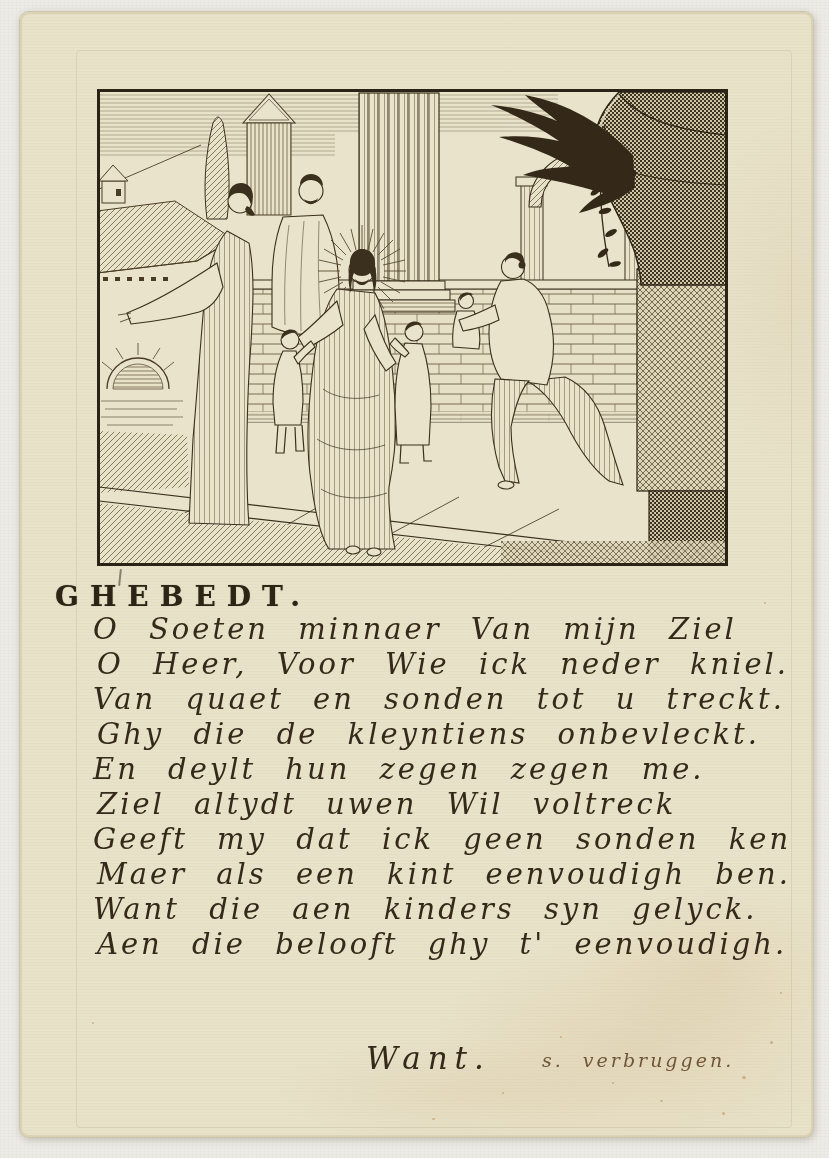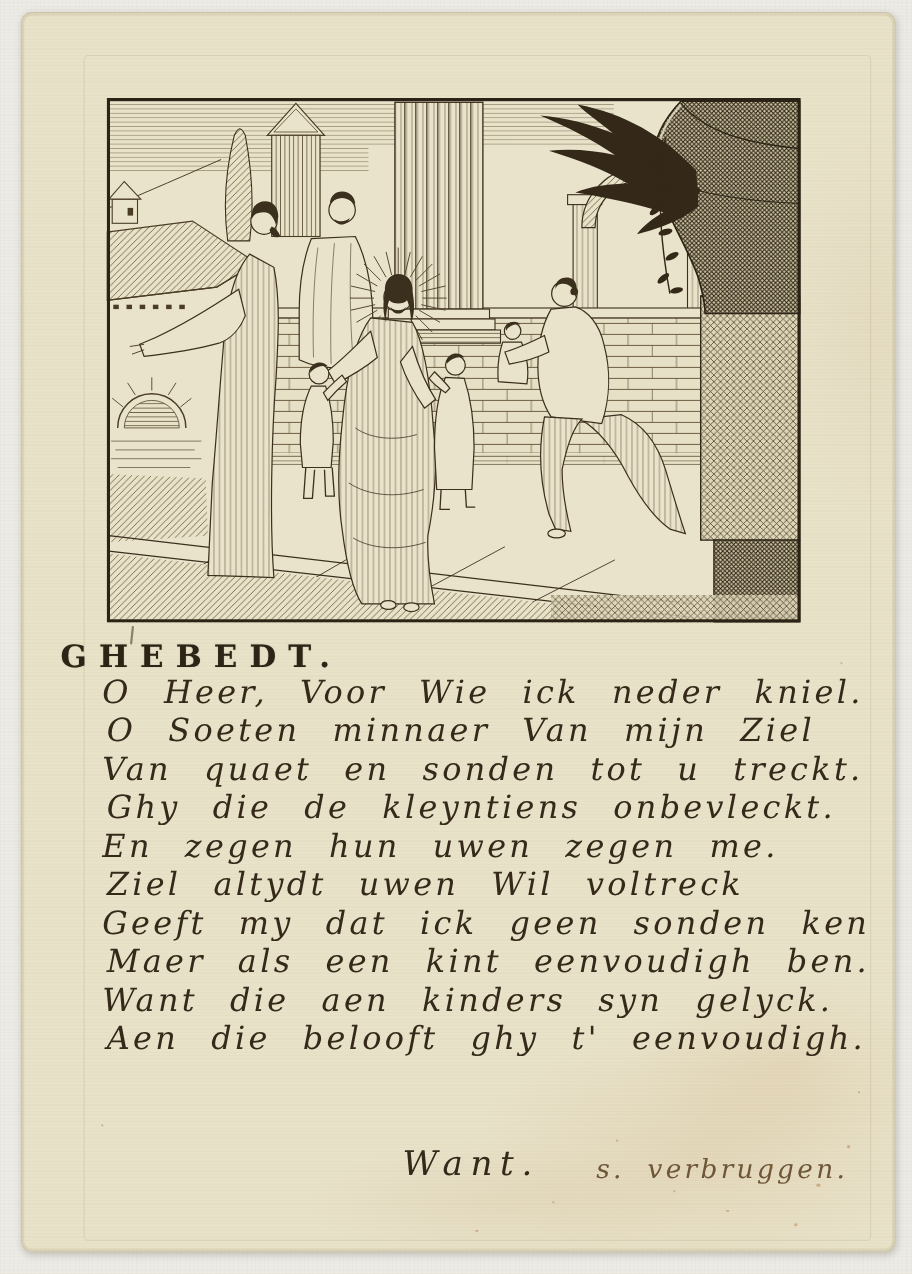--- a/index.html
+++ b/index.html
@@ -55,21 +55,21 @@
     letter-spacing:3px; word-spacing:17px; white-space:nowrap;
   }
   .poem .ln{height:35px;}
   .poem .ln:nth-child(even){margin-left:4px;}
   .amen{
     position:absolute; left:366px; top:1040px; color:var(--poem-ink);
     font-style:italic; font-size:31px; letter-spacing:7px;
   }
   .signature{
     position:absolute; left:542px; top:1049px; color:var(--signature-ink);
-    font-style:italic; font-size:24px; letter-spacing:3px; word-spacing:10px;
+    font-style:italic; font-size:19px; letter-spacing:3px; word-spacing:10px;
   }
   .speck{position:absolute; border-radius:50%; background:rgba(166,102,48,.38); pointer-events:none;}
 </style>
 </head>
 <body>
 
 <div class="card">
   <div class="platemark"></div>
 </div>
 
@@ -272,25 +272,25 @@
   </g>
 
   <rect x="1.5" y="1.5" width="628" height="474" fill="none" stroke="#2b2315" stroke-width="3"></rect>
 </svg>
 
 <div class="stray-tick"></div>
 
 <div class="title">GHEBEDT.</div>
 
 <div class="poem">
+  <div class="ln">O Soeten minnaer Van mijn Ziel</div>
   <div class="ln">O Heer, Voor Wie ick neder kniel.</div>
-  <div class="ln">O Soeten minnaer Van mijn Ziel</div>
   <div class="ln">Van quaet en sonden tot u treckt.</div>
   <div class="ln">Ghy die de kleyntiens onbevleckt.</div>
-  <div class="ln">En zegen hun uwen zegen me.</div>
+  <div class="ln">En deylt hun zegen zegen me.</div>
   <div class="ln">Ziel altydt uwen Wil voltreck</div>
   <div class="ln">Geeft my dat ick geen sonden ken</div>
   <div class="ln">Maer als een kint eenvoudigh ben.</div>
   <div class="ln">Want die aen kinders syn gelyck.</div>
   <div class="ln">Aen die belooft ghy t' eenvoudigh.</div>
 </div>
 
 <div class="amen">Want.</div>
 <div class="signature">s. verbruggen.</div>
 

